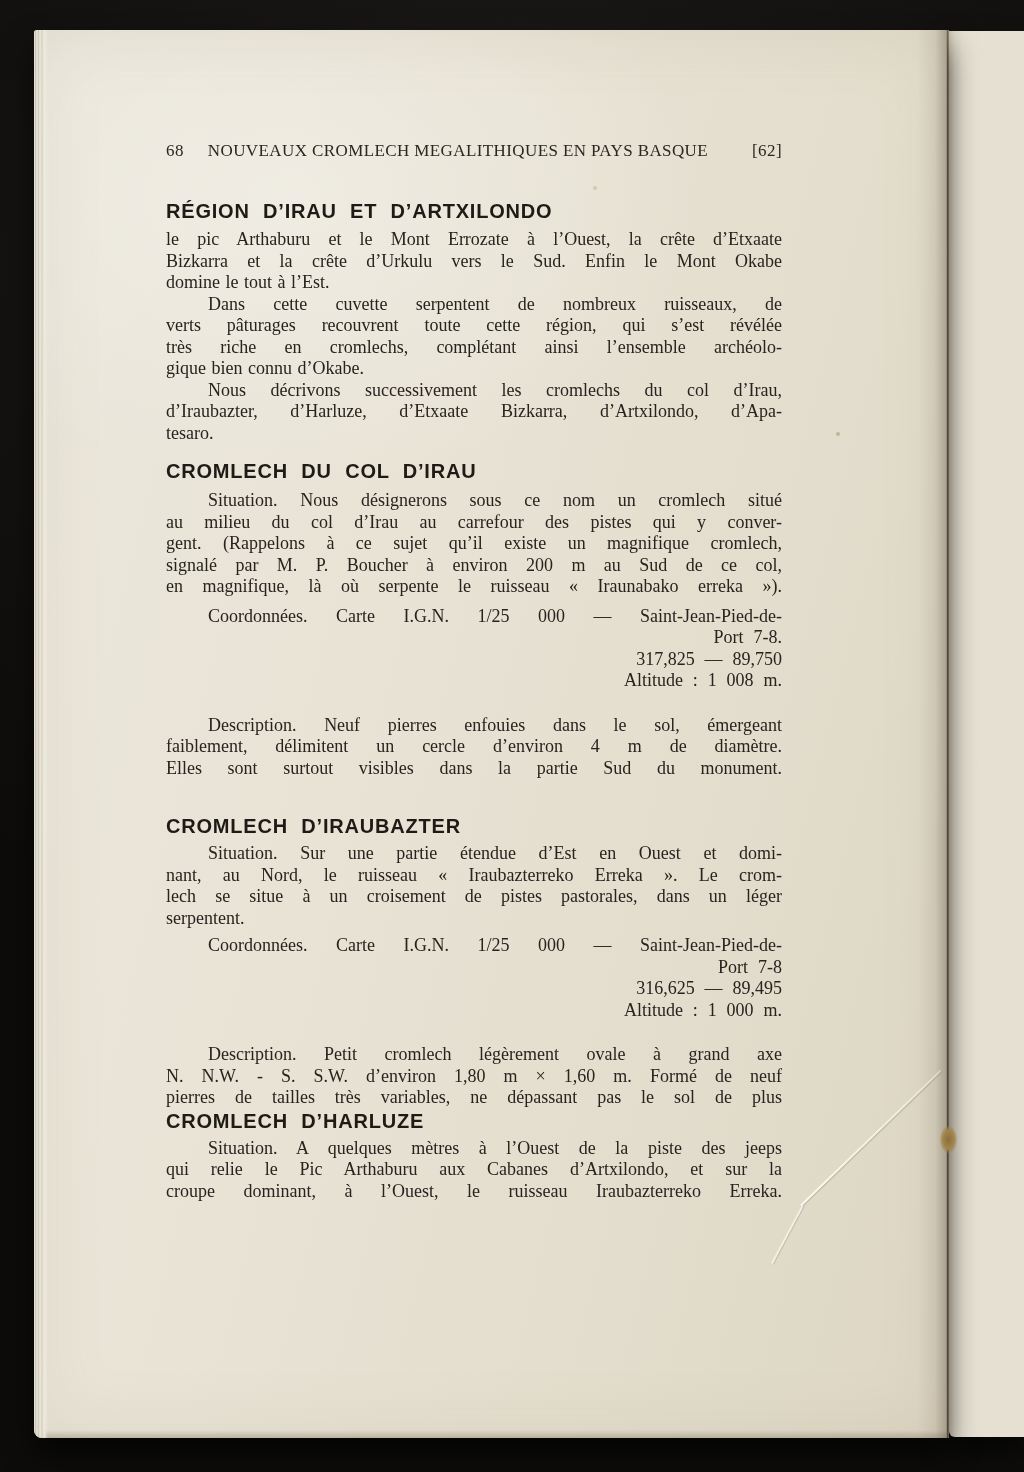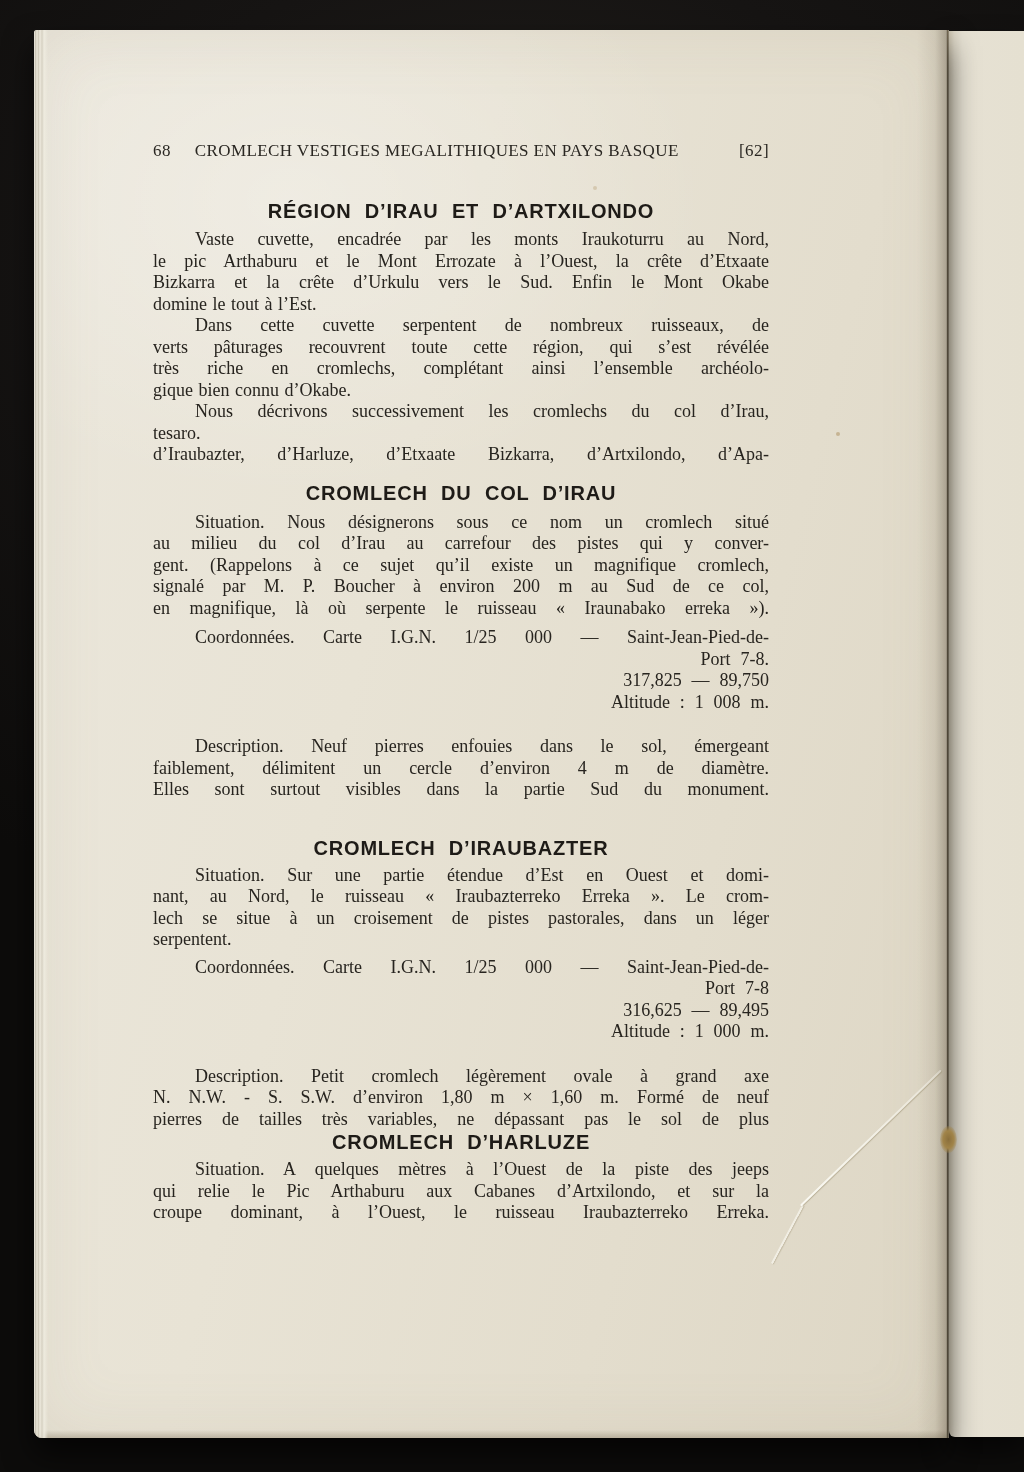--- a/index.html
+++ b/index.html
@@ -48,26 +48,26 @@
     transform:rotate(-44deg);transform-origin:0 0;
     background:linear-gradient(to right, rgba(255,255,250,0.85), rgba(255,255,250,0.35));
     box-shadow:0 1px 1px rgba(150,138,108,0.55);border-radius:2px;}
   .crease-b{position:absolute;left:771px;top:1263px;width:66px;height:1.5px;
     transform:rotate(-62deg);transform-origin:0 0;
     background:rgba(255,255,250,0.55);box-shadow:0 1px 1px rgba(150,138,108,0.4);}
   .stain-spot{position:absolute;left:940px;top:1126px;width:17px;height:27px;border-radius:50%;
     background:radial-gradient(ellipse at 50% 50%, #8a6f3c 0%, #a18449 45%, rgba(161,132,73,0) 78%);}
   .speck{position:absolute;width:4px;height:4px;border-radius:50%;background:rgba(170,140,90,0.5);}
   
-  .flow{position:absolute;left:153px;top:140px;width:616px;color:#27241f;}
+  .flow{position:absolute;left:166px;top:140px;width:616px;color:#27241f;}
   .pg-header{display:flex;align-items:baseline;font-size:17px;line-height:21px;letter-spacing:0.4px;color:#2a2722;}
   .pg-header .num{margin-right:24px;}
   .pg-header .ref{margin-left:auto;}
   .sec-title{
-    font-family:"Liberation Sans", sans-serif;font-weight:bold;text-align:center;
+    font-family:"Liberation Sans", sans-serif;font-weight:bold;text-align:left;
     font-size:20px;line-height:24px;letter-spacing:0.8px;word-spacing:7px;color:#1e1b17;
   }
   .t1{margin-top:38px;}
   .para{margin:0;font-size:18px;line-height:21.5px;}
   .p-first{margin-top:6px;}
   .ln{text-align:justify;word-spacing:1px;}
   .ln.j{text-align-last:justify;}
   .ind{text-indent:42px;}
   .it{}
   .cont{margin-left:179px;text-align:right;word-spacing:0.3em;}
@@ -91,42 +91,41 @@
 <div class="crease-a"></div>
 <div class="crease-b"></div>
 <div class="stain-spot"></div>
 <div class="speck" style="left:836px;top:432px;"></div>
 <div class="speck" style="left:593px;top:186px;opacity:.6;"></div>
 
 <div class="flow">
 
   <div class="pg-header">
     <span class="num">68</span>
-    <span>CROMLECH VESTIGES MEGALITHIQUES EN PAYS BASQUE</span>
+    <span>NOUVEAUX CROMLECH MEGALITHIQUES EN PAYS BASQUE</span>
     <span class="ref">[62]</span>
   </div>
 
   <div class="sec-title t1">RÉGION D’IRAU ET D’ARTXILONDO</div>
 
   <div class="para p-first">
-    <div class="ln j ind">Vaste cuvette, encadrée par les monts Iraukoturru au Nord,</div>
     <div class="ln j">le pic Arthaburu et le Mont Errozate à l’Ouest, la crête d’Etxaate</div>
     <div class="ln j">Bizkarra et la crête d’Urkulu vers le Sud. Enfin le Mont Okabe</div>
     <div class="ln">domine le tout à l’Est.</div>
   </div>
   <div class="para">
     <div class="ln j ind">Dans cette cuvette serpentent de nombreux ruisseaux, de</div>
     <div class="ln j">verts pâturages recouvrent toute cette région, qui s’est révélée</div>
     <div class="ln j">très riche en cromlechs, complétant ainsi l’ensemble archéolo-</div>
     <div class="ln">gique bien connu d’Okabe.</div>
   </div>
   <div class="para">
     <div class="ln j ind">Nous décrivons successivement les cromlechs du col d’Irau,</div>
+    <div class="ln j">d’Iraubazter, d’Harluze, d’Etxaate Bizkarra, d’Artxilondo, d’Apa-</div>
     <div class="ln">tesaro.</div>
-    <div class="ln j">d’Iraubazter, d’Harluze, d’Etxaate Bizkarra, d’Artxilondo, d’Apa-</div>
   </div>
 
   <div class="sec-title t2">CROMLECH DU COL D’IRAU</div>
 
   <div class="para mt-sit">
     <div class="ln j ind"><span class="it">Situation.</span> <span>Nous désignerons sous ce nom un cromlech situé</span></div>
     <div class="ln j">au milieu du col d’Irau au carrefour des pistes qui y conver-</div>
     <div class="ln j">gent. (Rappelons à ce sujet qu’il existe un magnifique cromlech,</div>
     <div class="ln j">signalé par M. P. Boucher à environ 200 m au Sud de ce col,</div>
     <div class="ln j">en magnifique, là où serpente le ruisseau « Iraunabako erreka »).</div>

